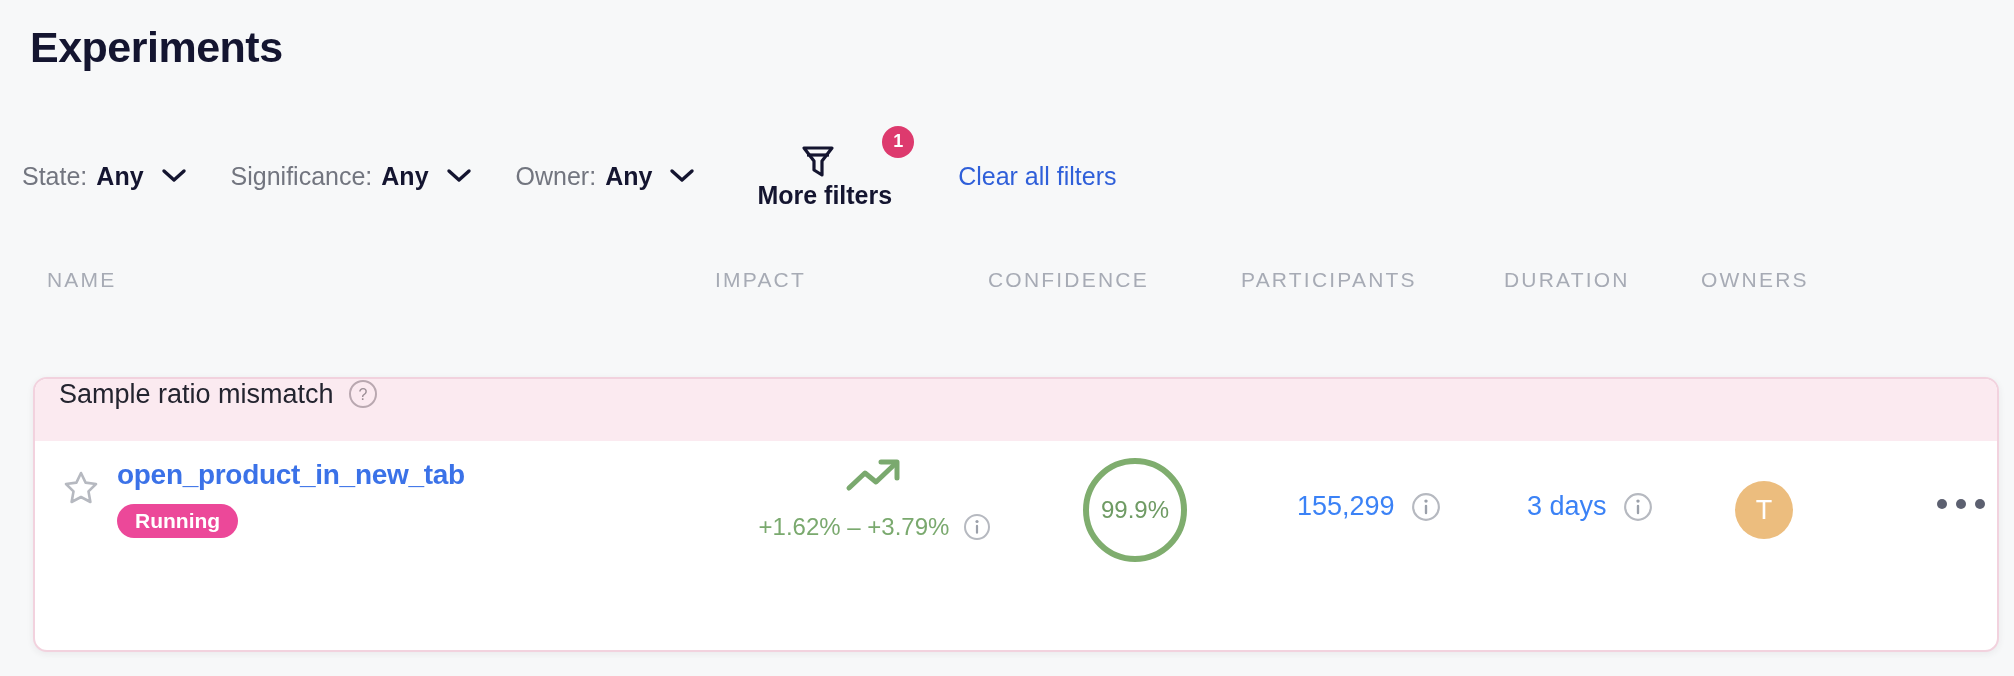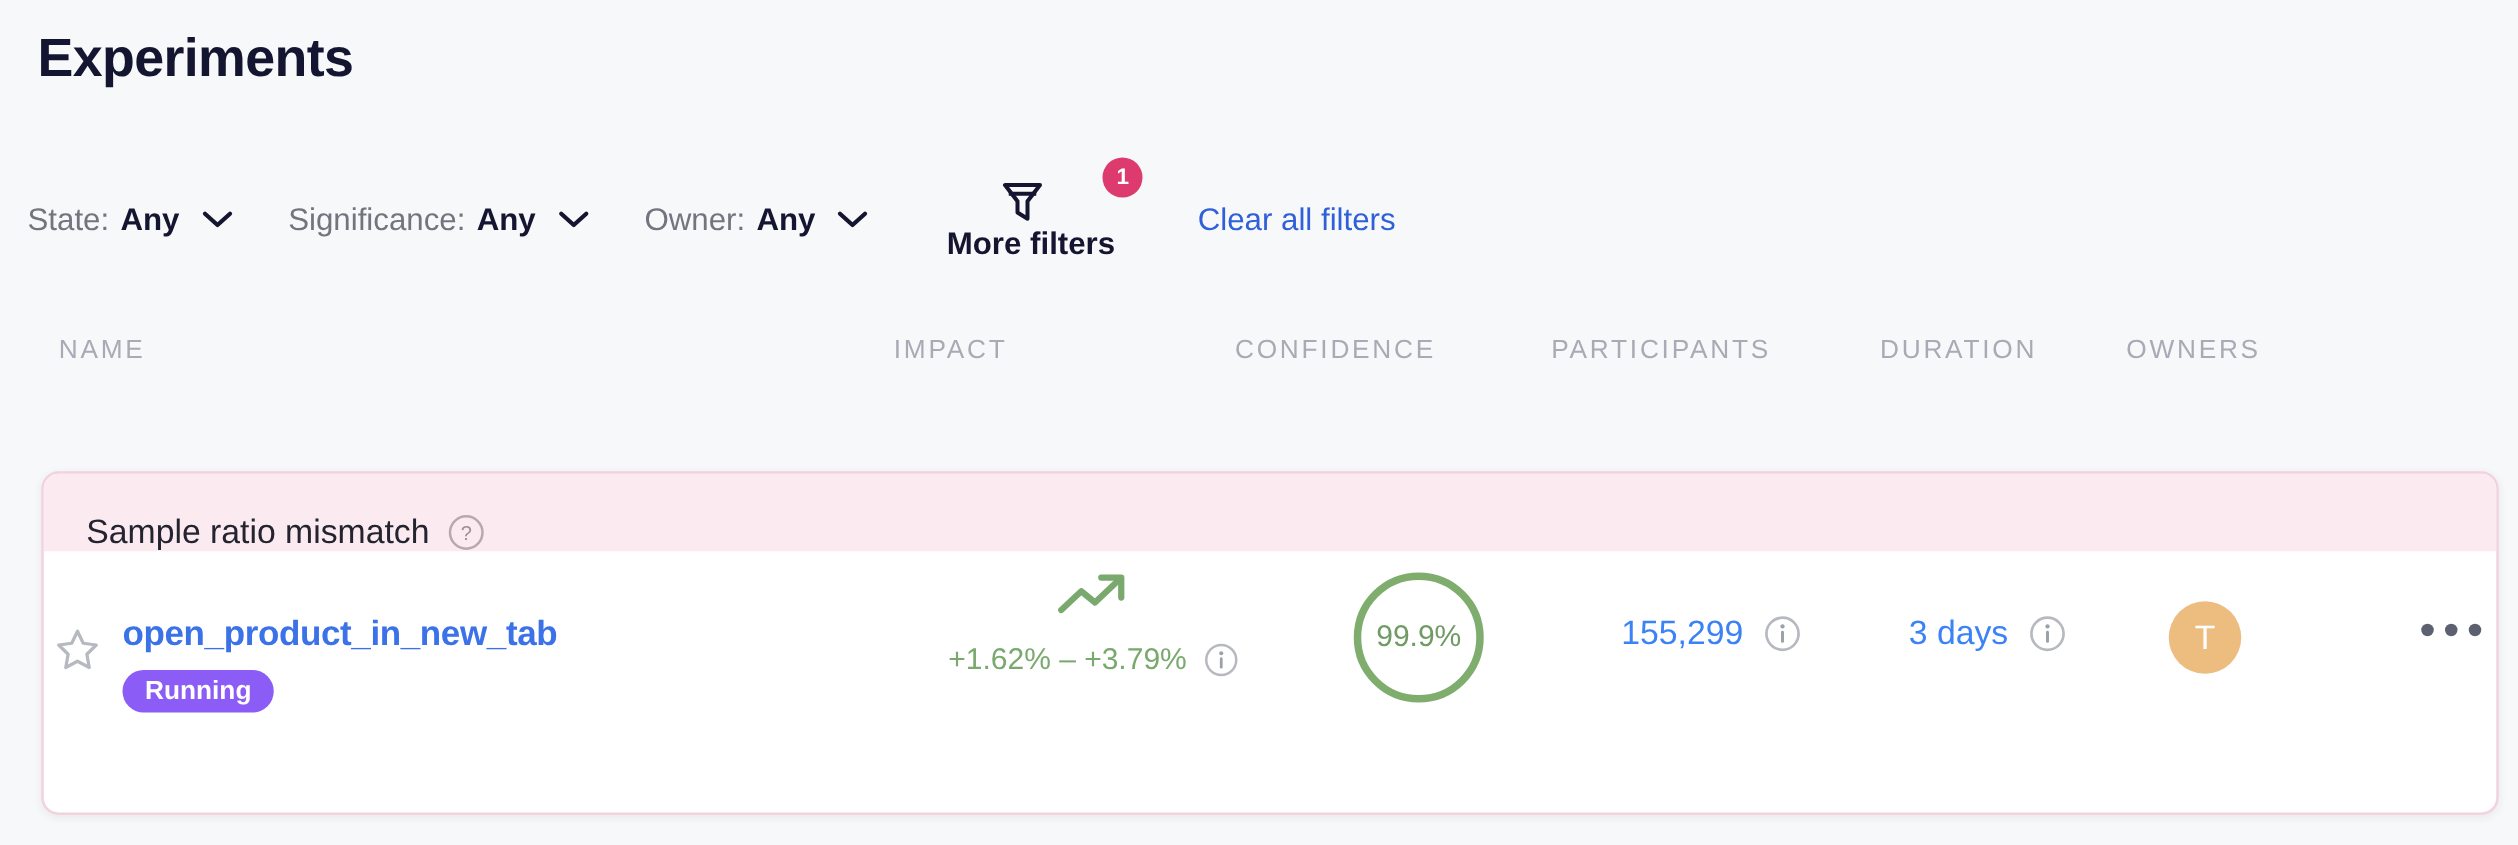--- a/index.html
+++ b/index.html
@@ -131,47 +131,46 @@
     border-radius: 14px;
     background: #ffffff;
     box-sizing: border-box;
     overflow: hidden;
     box-shadow: 0 2px 7px rgba(60,40,60,0.07);
   }
   .card-banner {
     height: 62px;
     background: #fbeaf0;
     display: flex;
-    align-items: flex-end;
-    padding-left: 34px;
+    align-items: flex-start;
+    padding-left: 24px;
     box-sizing: border-box;
   }
   .banner-text {
     font-size: 27px;
     color: #23242f;
   }
   .help-icon {
     margin-left: 14px;
     display: inline-flex;
     align-items: center;
   }
 
   .card-body {
     position: relative;
     height: 209px;
   }
 
   
   .name-cell {
     position: absolute;
-    left: 8px;
+    left: 27px;
     top: 18px;
     display: flex;
     align-items: flex-start;
-    margin-top: 32px;
   }
   .star-btn {
     margin-top: 10px;
     margin-right: 17px;
     cursor: pointer;
     display: inline-flex;
   }
   .name-col {
     display: flex;
     flex-direction: column;
@@ -180,21 +179,21 @@
     font-size: 28px;
     font-weight: bold;
     color: #3b72e8;
     letter-spacing: -0.3px;
     cursor: pointer;
     white-space: nowrap;
   }
   .state-badge {
     margin-top: 13px;
     align-self: flex-start;
-    background: #8b5cf6;
+    background: #ec4899;
     color: #ffffff;
     font-size: 21px;
     font-weight: bold;
     border-radius: 18px;
     padding: 6px 18px 7px 18px;
     line-height: 1;
   }
 
   
   .impact-cell {

